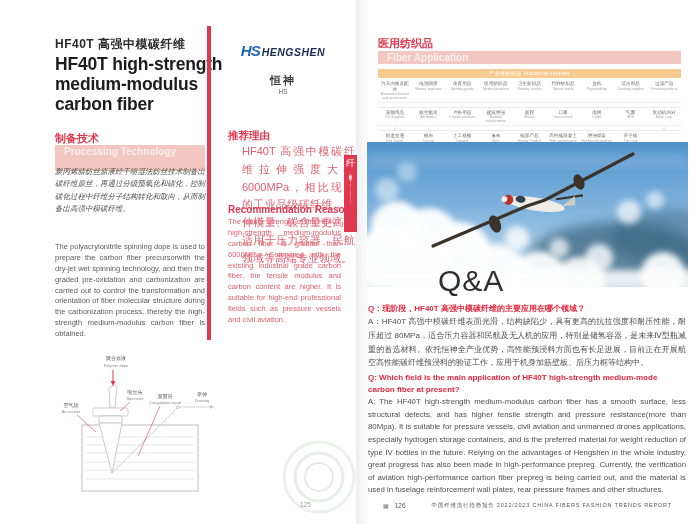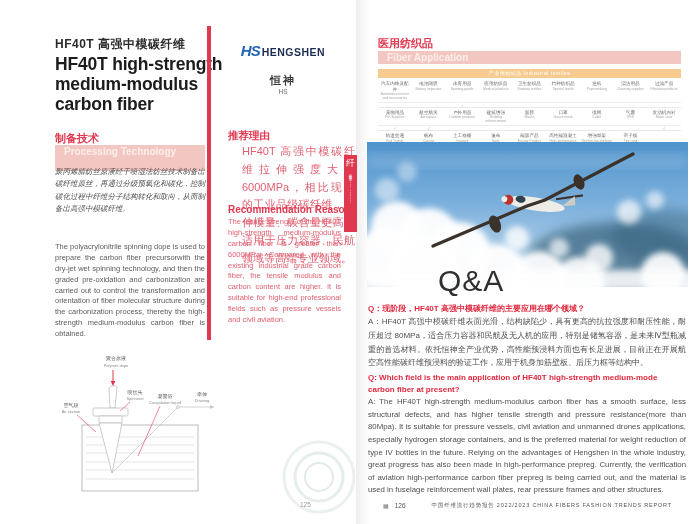--- a/index.html
+++ b/index.html
@@ -15,21 +15,21 @@
   .banner { background:#f2c7c1; color:#fdeeea; font-size:10px; font-weight:700; padding-left:9px; }
   .proc-banner { left:55px; top:145px; width:150px; height:26px; line-height:13px; }
   .body-zh { font-size:7.5px; line-height:1.65; color:#4e4e4e; text-align:justify;font-style:italic; }
   .body-en { font-size:7.5px; line-height:1.45; color:#5c5c5c; text-align:justify; }
   .proc-zh { left:55px; top:166px; width:150px; }
   .proc-en { left:55px; top:242px; width:150px; }
   .red-divider { left:207px; top:26px; width:4px; height:314px; background:#e0394f; }
 
   .mid-logo { left:224px; top:42px; width:118px; text-align:center; }
   .logo-hs { font-style:italic; font-weight:800; font-size:15px; color:#1f63b5; letter-spacing:-1px; }
-  .logo-word { font-weight:800; font-size:10.5px; color:#1b2b52; letter-spacing:.5px; margin-left:2px; }
+  .logo-word { font-weight:800; font-size:10.5px; color:#1b2b52; letter-spacing:.5px; margin-left:2px;font-style:italic; }
   .logo-zh { left:224px; top:73px; width:118px; text-align:center; font-size:11px; font-weight:700; color:#3a3a3a; letter-spacing:2px; }
   .logo-abbr { left:224px; top:88px; width:118px; text-align:center; font-size:6.5px; color:#666; }
   .rec-head-zh { left:228px; top:129px; font-size:10.5px; }
   .rec-zh { left:242px; top:143px; width:113px; font-size:11px; line-height:1.62; color:#e05f70; text-align:justify; }
   .rec-head-en { left:228px; top:204px; font-size:10px; }
   .rec-en { left:228px; top:217px; width:113px; font-size:7.5px; line-height:1.45; color:#e05f70; text-align:justify; }
 
   .side-tab { left:344px; top:155px; width:13px; height:77px; background:#e0394f; color:#fff;
               display:flex; flex-direction:column; align-items:center; }
   .side-tab .big { font-size:9px; line-height:1; margin-top:4px; }

